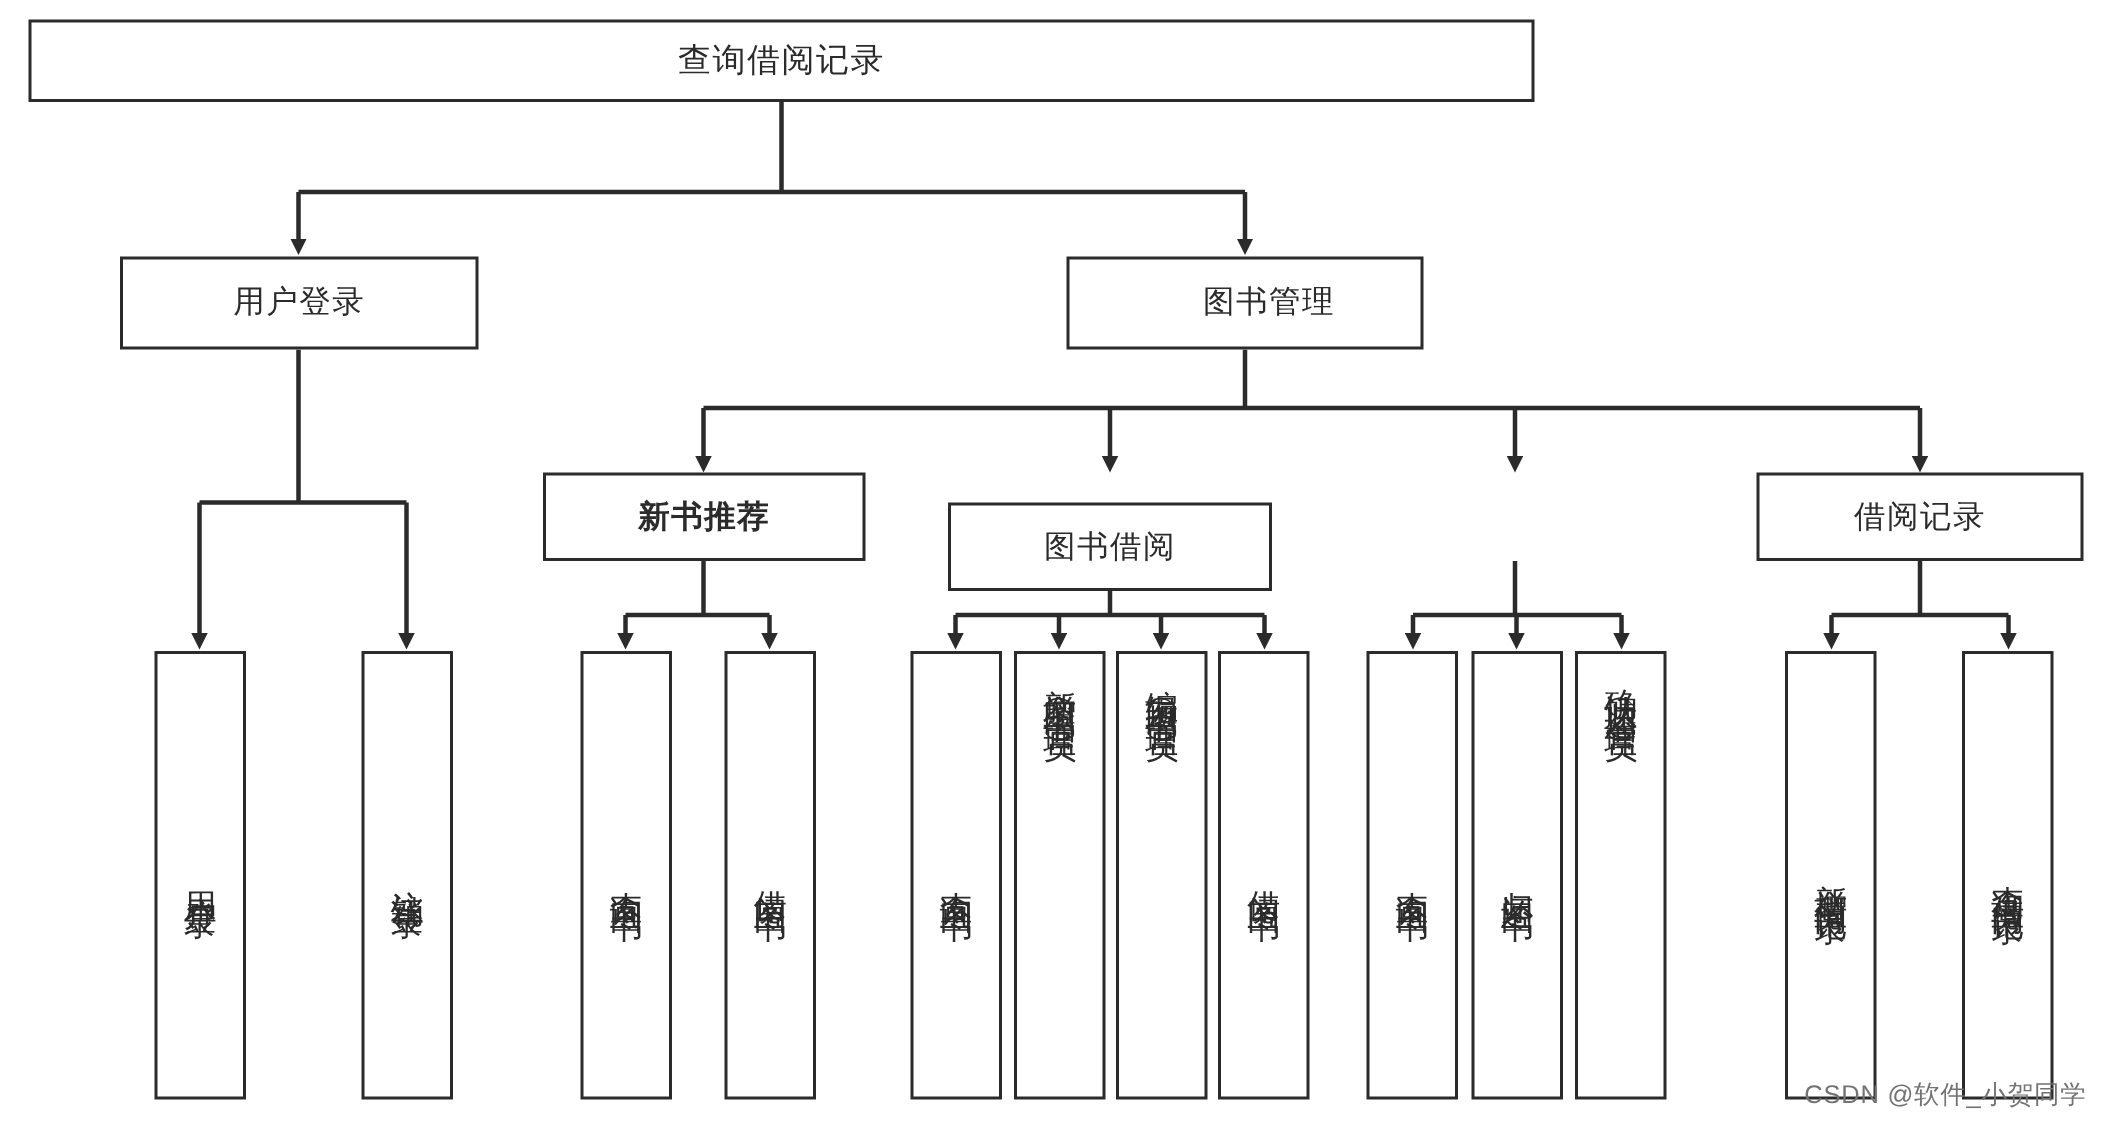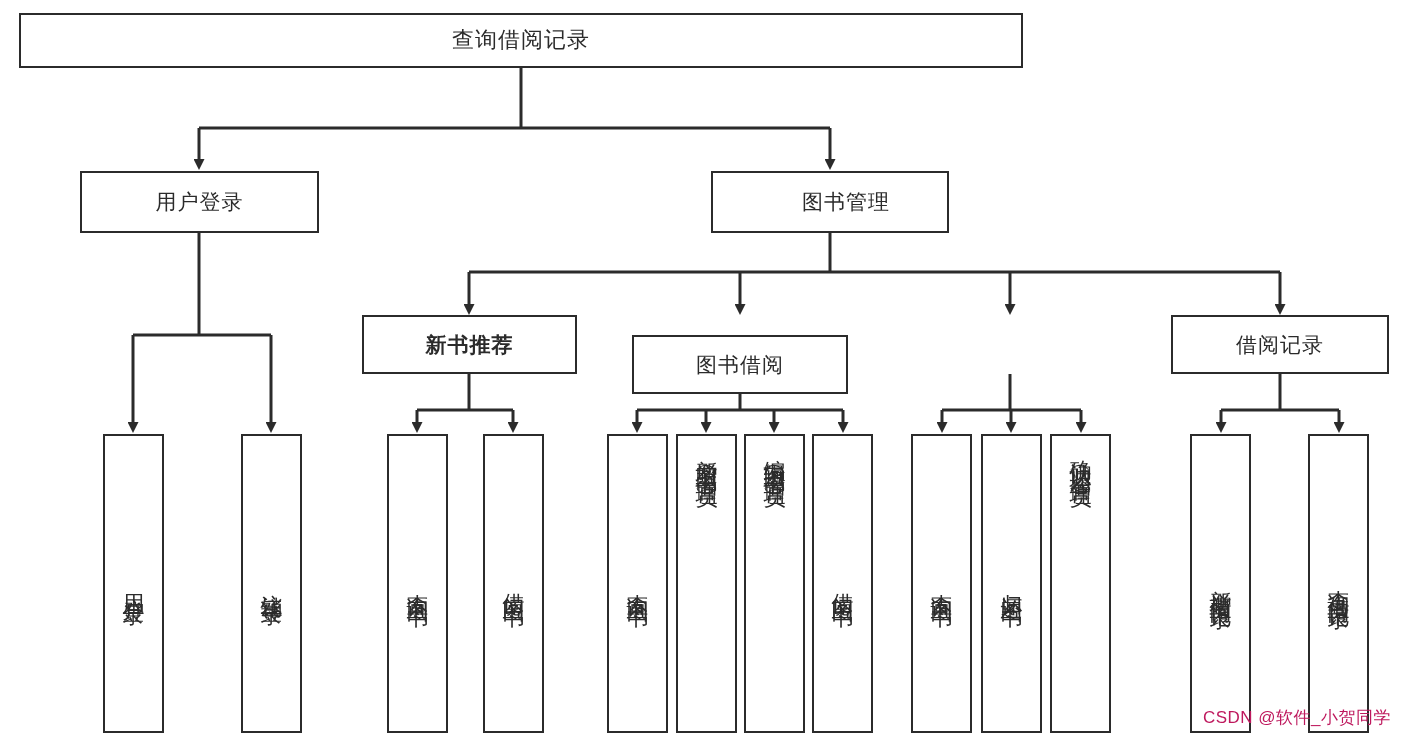--- a/index.html
+++ b/index.html
@@ -39,23 +39,23 @@
     text-orientation:upright;
     font-size:22px;
     letter-spacing:4px;
     line-height:1;
     margin:0 auto;
   }
   .node.v.mid{align-items:center;padding-top:0;}
 
   .watermark{
     position:absolute;
-    right:14px;bottom:18px;
+    right:14px;bottom:6px;
     font-size:17px;
-    color:#be185d;
+    color:#737373;
     letter-spacing:.5px;
     white-space:nowrap;
     pointer-events:none;
   }
 </style>
 </head>
 <body>
 
 <div id="diagram-root">
 

